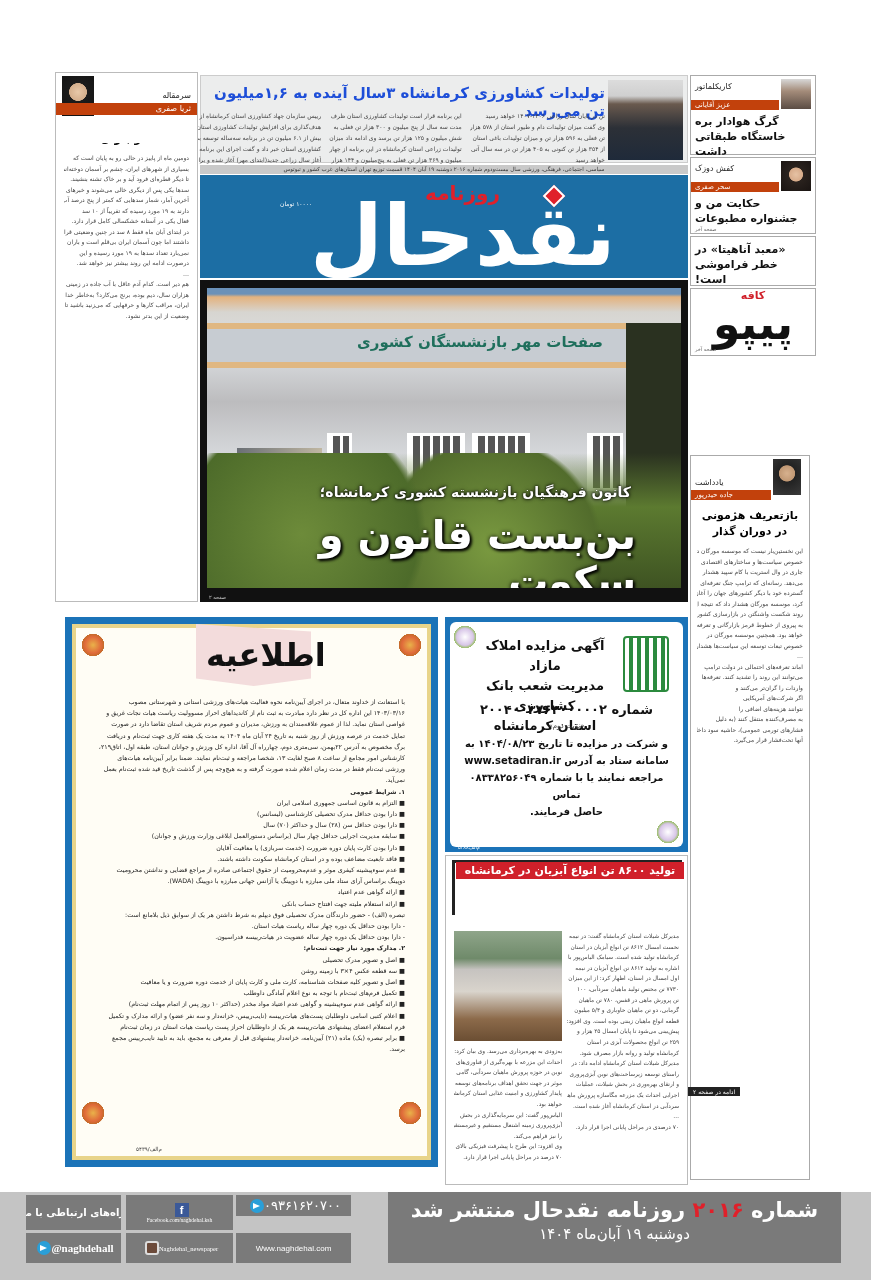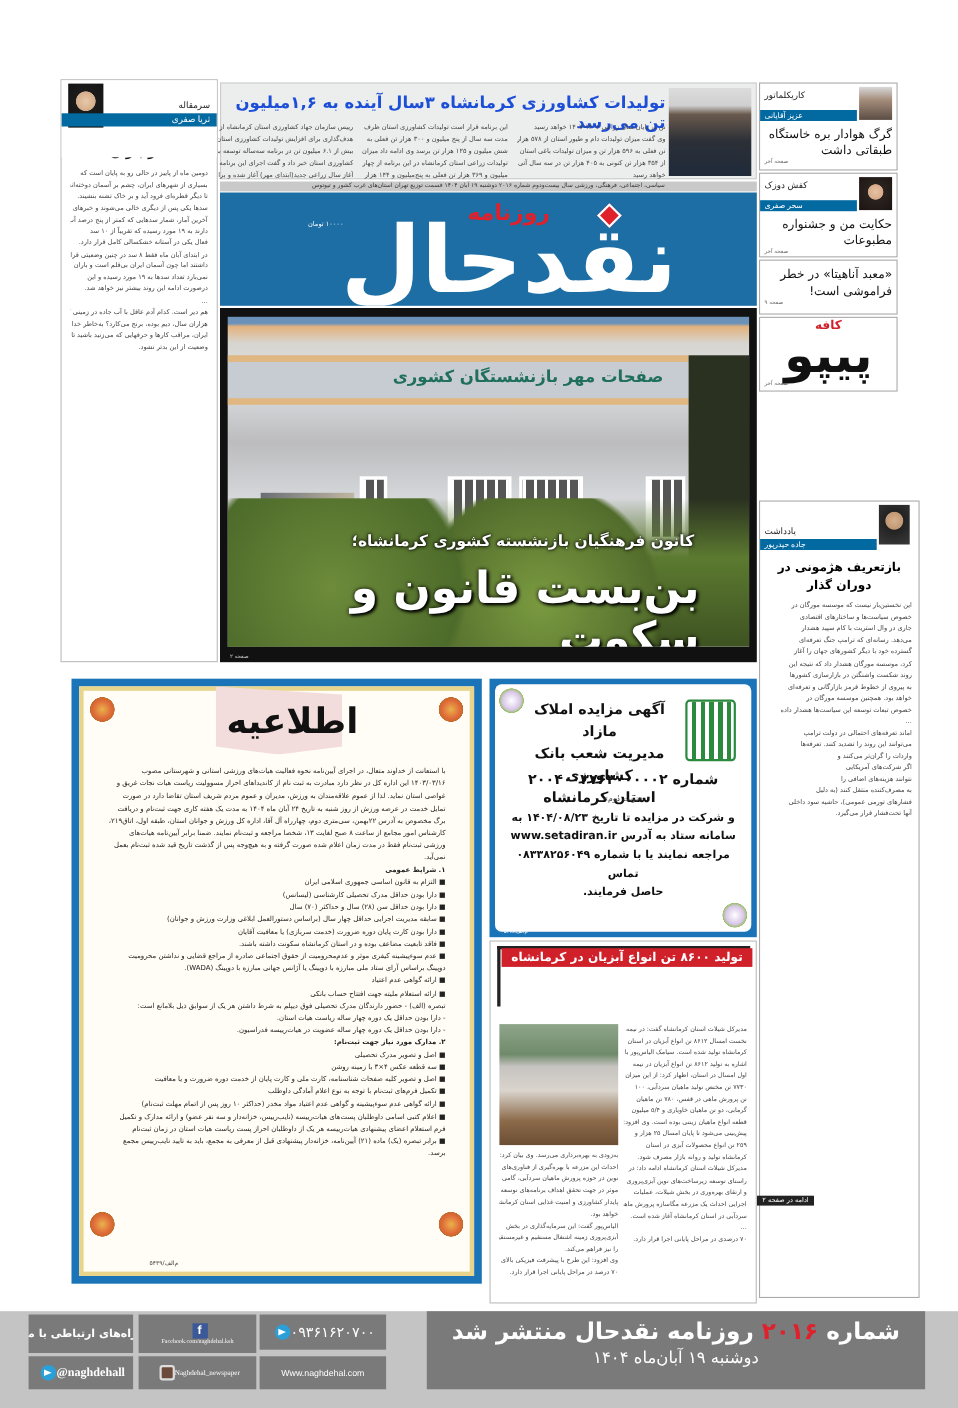--- a/index.html
+++ b/index.html
@@ -4,21 +4,21 @@
 <style>
   * { box-sizing: border-box; margin: 0; padding: 0; }
   html, body { width: 871px; height: 1280px; background: #ffffff; overflow: hidden; }
   body { font-family: "DejaVu Sans", sans-serif; direction: rtl; position: relative; }
 
   
   .editorial { position: absolute; left: 55px; top: 72px; width: 143px; height: 530px; border: 1px solid #bbb; background: #fff; }
   .byline-box { height: 70px; position: relative; background: #fff; }
   .photo { position: absolute; background: linear-gradient(160deg,#7b6a5c,#2f2622 60%,#6b5a4c); }
   .byline-kicker { position: absolute; right: 6px; font-size: 8px; color: #222; }
-  .byline-name { position: absolute; right: 0; left: 0; height: 12px; background: #0369a1; color: #fff; font-size: 8px; padding-right: 6px; line-height: 12px; font-family: Liberation Serif, serif; }
+  .byline-name { position: absolute; right: 0; left: 0; height: 12px; background: #c2410c; color: #fff; font-size: 8px; padding-right: 6px; line-height: 12px; }
   .edit-title { text-align: center; font-weight: bold; font-size: 12px; margin: 14px 0 8px; color: #111; }
   .body-text { font-size: 6px; line-height: 10.5px; color: #444; padding: 0 8px; text-align: justify; }
   .body-text .ln { display:block; height: 10.5px; border-bottom: 0; overflow:hidden; white-space: nowrap; }
 
   
   .top-story { position: absolute; left: 200px; top: 75px; width: 488px; height: 88px; background: #eceded; border: 1px solid #ccc; }
   .top-story .headline { position: absolute; right: 82px; top: 8px; font-size: 15px; font-weight: bold; color: #1d4ed8; }
   .top-story .cols { position: absolute; left: 6px; right: 82px; top: 34px; display: flex; gap: 8px; }
   .top-story .col { flex: 1; font-size: 6px; line-height: 11px; color: #444; }
   .top-story .col span { display:block; height:11px; overflow:hidden; white-space:nowrap; }
@@ -39,29 +39,29 @@
   .windows { position: absolute; top: 145px; height: 58px; width: 58px; background: repeating-linear-gradient(90deg,#fff 0 3px,#555 3px 10px); border: 3px solid #fff; }
   .dark-corner { position: absolute; right: 0; top: 35px; width: 55px; height: 200px; background: #2a3120; }
   .kicker { position: absolute; right: 50px; top: 196px; font-size: 14px; font-weight: bold; color: #fff; text-shadow: 0 0 4px #000, 0 0 2px #000; }
   .main-headline { position: absolute; right: 45px; top: 224px; font-size: 40px; font-weight: bold; color: #fff; text-shadow: 0 0 4px #000, 2px 2px 3px #000; }
   .page-ref { position: absolute; left: 9px; bottom: 2px; font-size: 5px; color: #ccc; }
 
   
   .sidebar { position: absolute; left: 690px; top: 75px; width: 126px; }
   .sbox { border: 1px solid #aaa; background: #fff; position: relative; margin-bottom: 2px; }
   .sbox .photo { left: auto; right: 4px; top: 3px; width: 30px; height: 30px; }
-  .sbox .title { text-align: right; font-weight: normal; font-size: 11px; color: #111; line-height: 15px; padding: 0 4px; }
+  .sbox .title { text-align: left; font-weight: bold; font-size: 11px; color: #111; line-height: 15px; padding: 0 4px; }
   .sbox .ref { font-size: 5px; color: #666; padding: 0 4px 2px; text-align: left; direction: ltr; }
   .sbox .sub { text-align: center; font-size: 6px; color: #333; line-height: 10px; }
   .sbox .byline-name { height: 10px; line-height: 10px; font-size: 7px; }
   .kafe { text-align: center; }
   .kafe .k1 { color: #d0202a; font-size: 11px; font-weight: bold; }
   .kafe .k2 { color: #111; font-size: 44px; font-weight: bold; line-height: 44px; }
 
-  .note-box { position: absolute; left: 690px; top: 455px; width: 146px; height: 725px; border: 1px solid #aaa; background: #fff; }
+  .note-box { position: absolute; left: 690px; top: 455px; width: 120px; height: 725px; border: 1px solid #aaa; background: #fff; }
   .continue-tag { position: absolute; left: 688px; top: 1087px; background: #222; color: #fff; font-size: 6px; padding: 1px 5px; }
 
   
   .notice { position: absolute; left: 65px; top: 617px; width: 373px; height: 550px; background: #1b73b8; padding: 7px; }
   .notice-inner { position: relative; width: 100%; height: 100%; background: #fffdf5; border: 4px solid #e8d48a; }
   .notice-flag { position: absolute; left: 120px; top: -4px; width: 115px; height: 62px; background: #f3dcdc; clip-path: polygon(0 0,100% 12%,100% 88%,50% 100%,0 88%); }
   .notice-title { position: absolute; left: 130px; top: 8px; font-size: 32px; font-weight: bold; color: #111; }
   .notice-body { position: absolute; left: 22px; right: 22px; top: 68px; font-size: 6.3px; line-height: 11.2px; color: #222; }
   .notice-body p { margin: 0; }
   .notice-body b { font-weight: bold; }
@@ -342,21 +342,21 @@
 </div>
 
 <div class="footer">
   <div class="ft-cell" style="left:26px;top:3px;width:95px;height:35px;font-size:10px;font-weight:bold;">
     <span>راه‌های ارتباطی با ما</span>
   </div>
   <div class="ft-cell" style="left:126px;top:3px;width:107px;height:35px;flex-direction:column;font-size:5.5px;font-family:'Liberation Serif',serif;">
     <span class="fb">f</span>
     <span style="direction:ltr;">Facebook.com/naghdehal.ksh</span>
   </div>
-  <div class="ft-cell" style="left:236px;top:3px;width:115px;height:32px;font-size:13px;direction:ltr;">
+  <div class="ft-cell" style="left:236px;top:3px;width:115px;height:21px;font-size:13px;direction:ltr;">
     <span class="tg"></span>
     <span>۰۹۳۶۱۶۲۰۷۰۰</span>
   </div>
   <div class="ft-cell" style="left:26px;top:41px;width:95px;height:30px;font-size:11px;font-weight:bold;direction:ltr;font-family:'Liberation Serif',serif;">
     <span class="tg"></span>
     <span>@naghdehall</span>
   </div>
   <div class="ft-cell" style="left:126px;top:41px;width:107px;height:30px;font-size:6.5px;direction:ltr;font-family:'Liberation Serif',serif;">
     <span class="ig"></span>
     <span>Naghdehal_newspaper</span>

